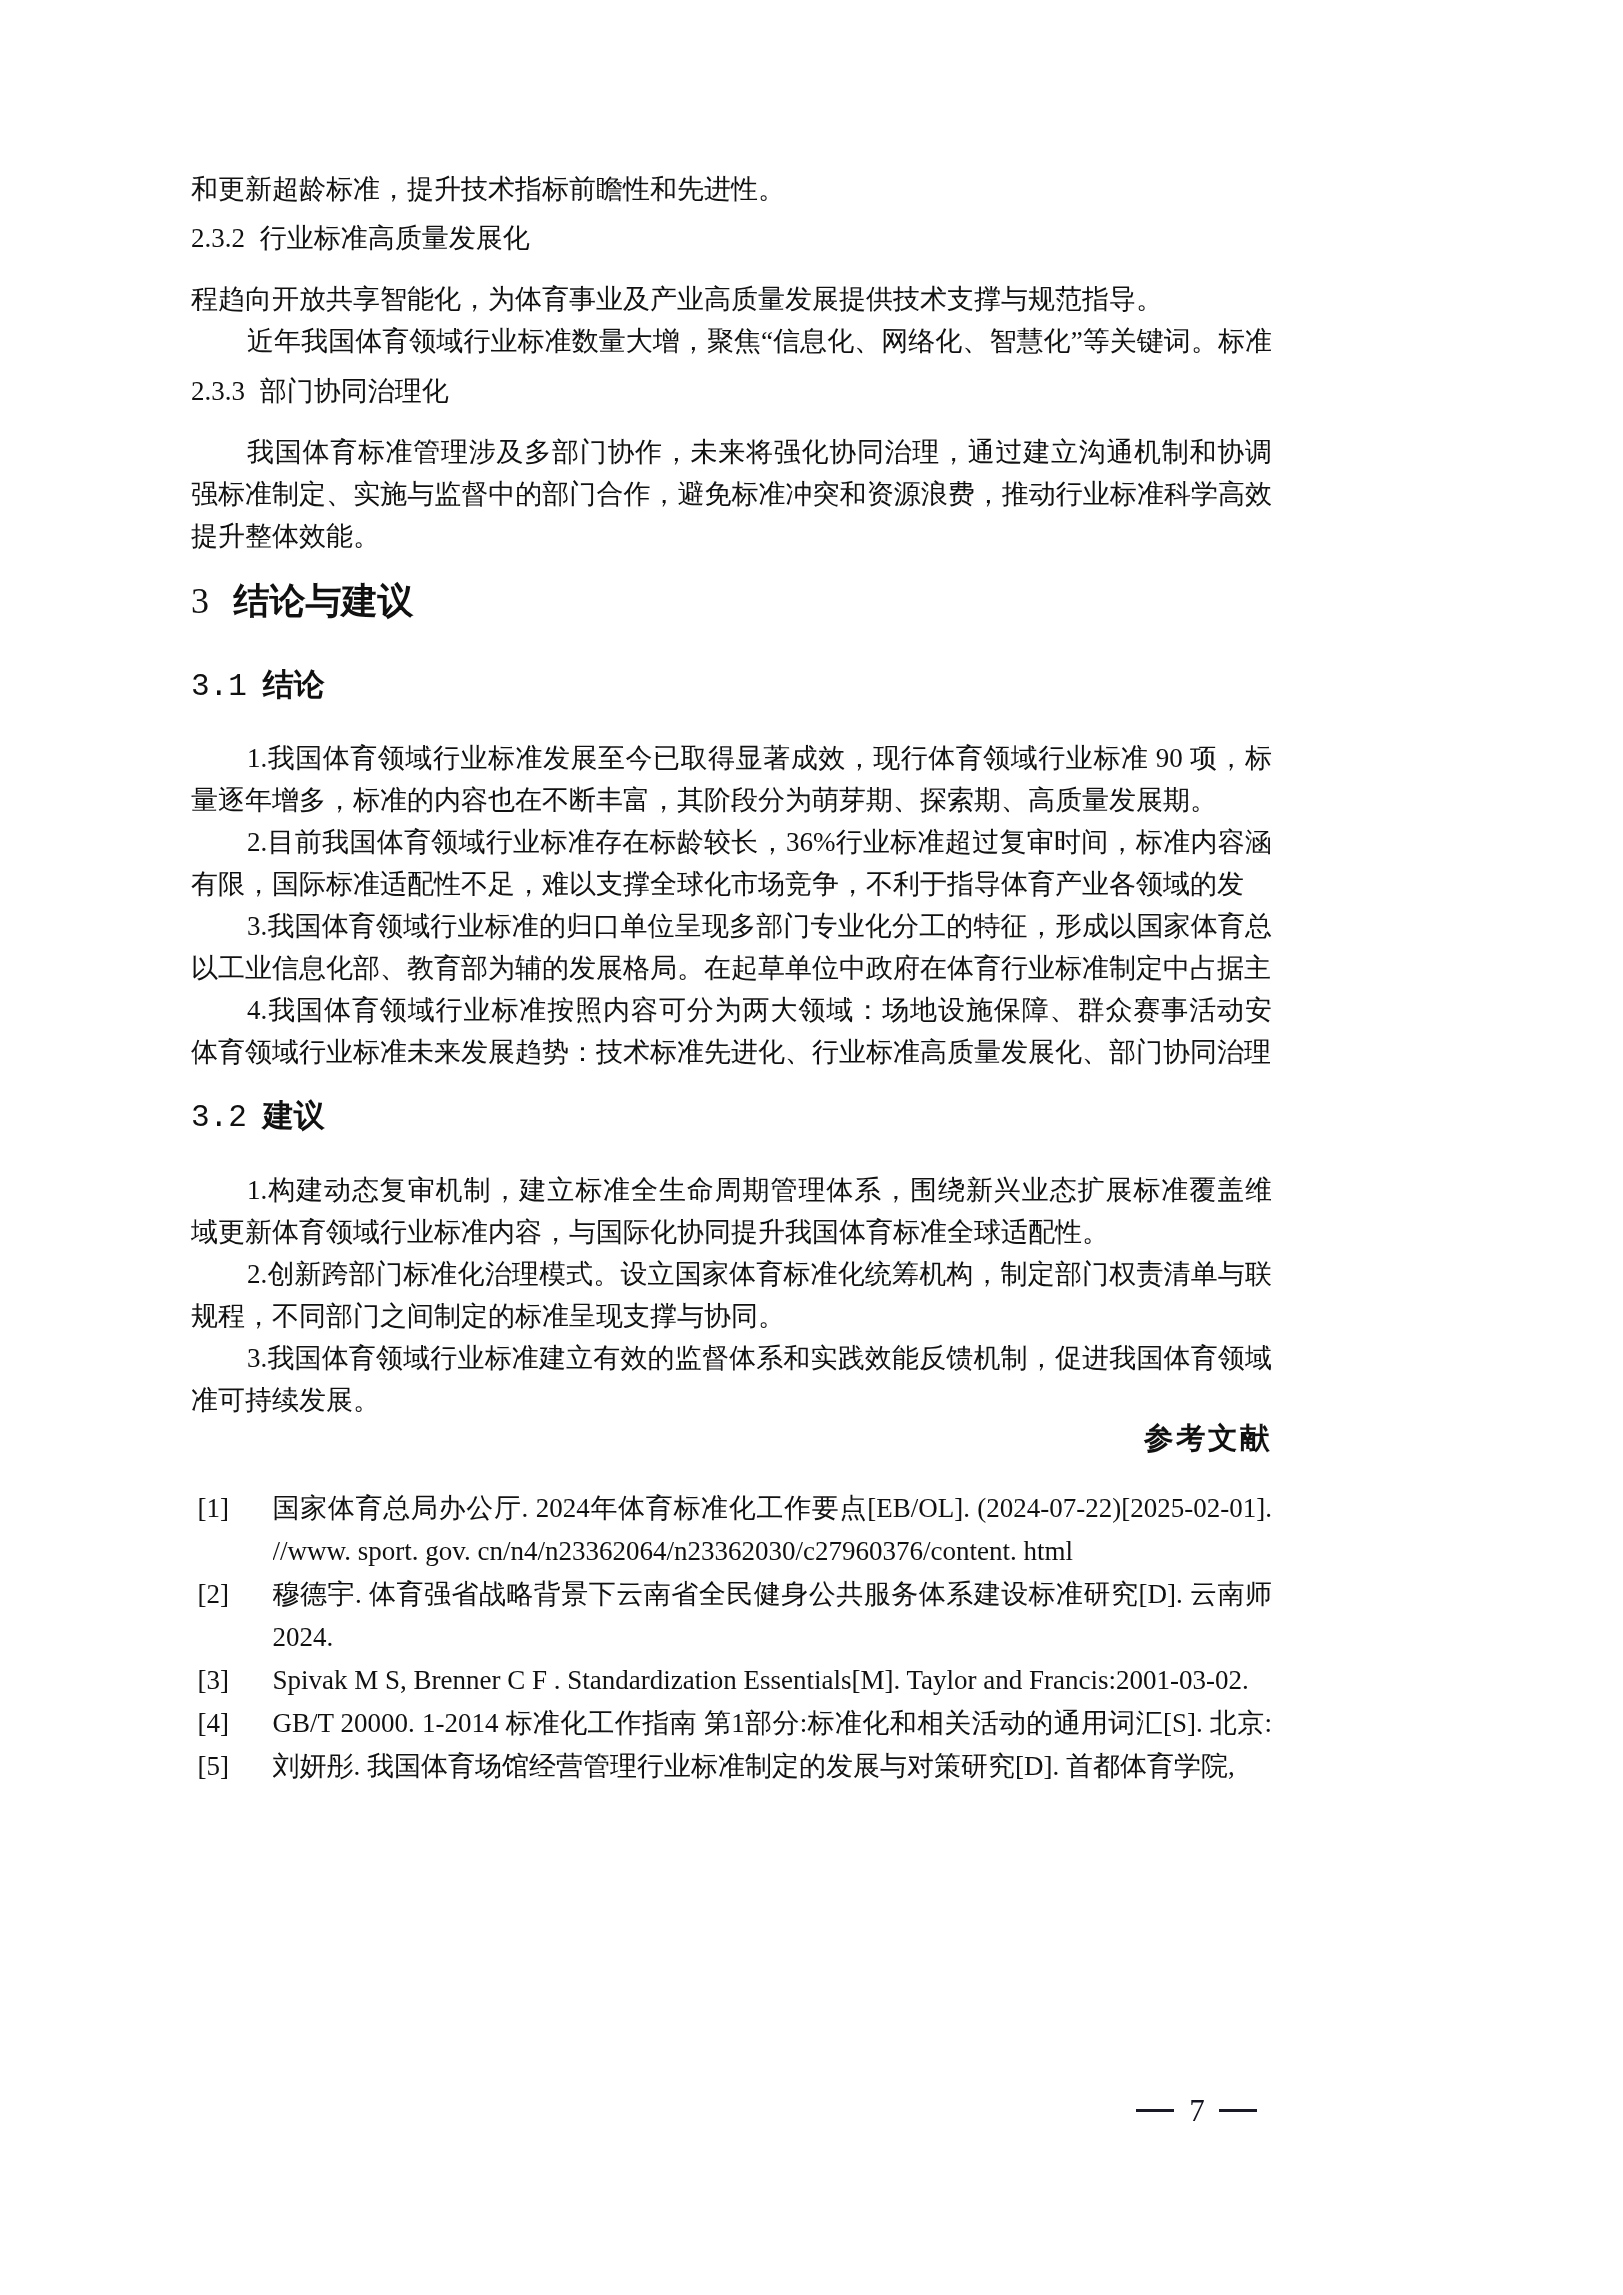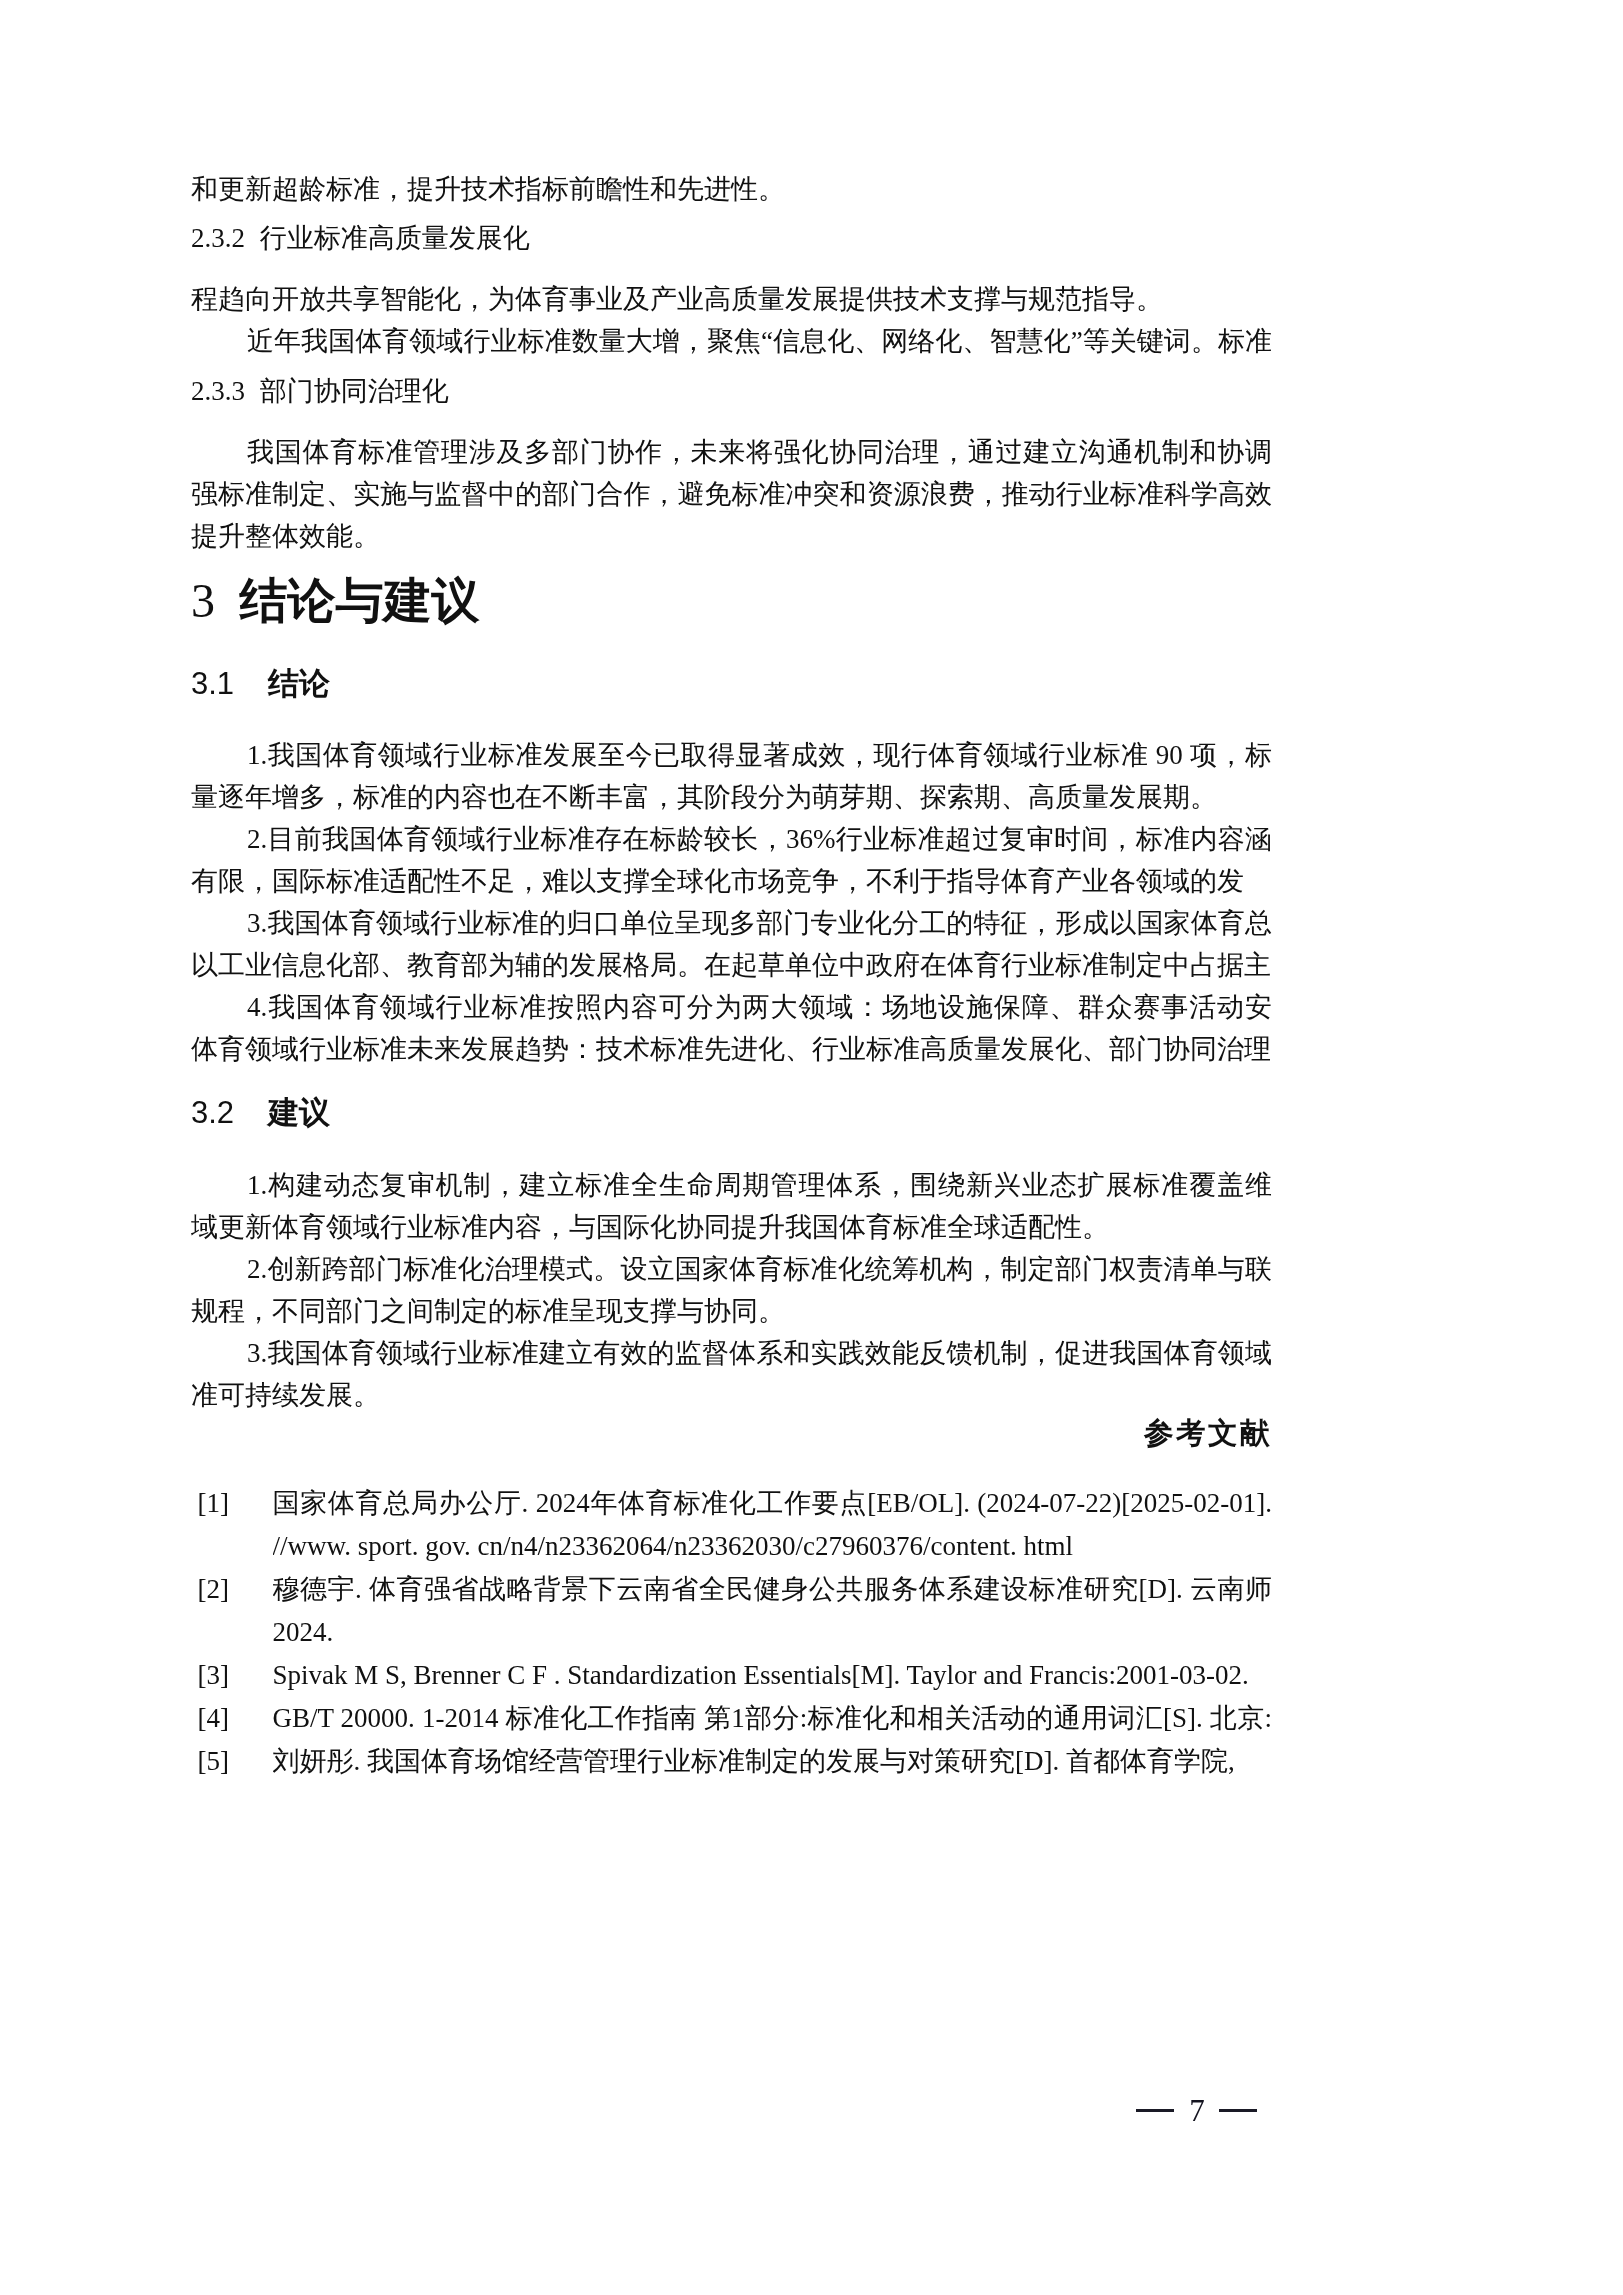--- a/index.html
+++ b/index.html
@@ -23,31 +23,31 @@
   .fill { text-align:justify; text-align-last:justify; }
   .indent { text-indent:56px; }
   .para { margin:0; }
 
   .h4 { margin:7.4px 0 19px; line-height:42px; }
   .h4 .hnum { margin-right:14.7px;text-align:center; }
 
   .h1 {
     margin:19px 0 38px;
     line-height:49px;
-    font-size:48px;
+    font-size:36px;
   }
   .h1 .hnum { font-family:"Liberation Serif","DejaVu Serif",serif; margin-right:24.5px; }
   .h1 .htitle { font-family:"Liberation Sans","DejaVu Sans",sans-serif; font-weight:bold; }
 
   .h2 {
     margin:22px 0 29.5px;
     line-height:42px;
     font-size:31px;
   }
-  .h2 .hnum { font-family:Liberation Sans, sans-serif; margin-right:34px; }
+  .h2 .hnum { font-family:Liberation Mono, monospace; margin-right:16px; }
   .h2 .htitle { font-family:"Liberation Sans","DejaVu Sans",sans-serif; font-weight:bold; }
 
   .ref-heading {
     margin:-3.3px 0 28px;
     line-height:42px;
     text-align:right;
     font-family:"Liberation Sans","DejaVu Sans",sans-serif;
     font-weight:bold;
     font-size:29.5px;
     letter-spacing:2.5px;

